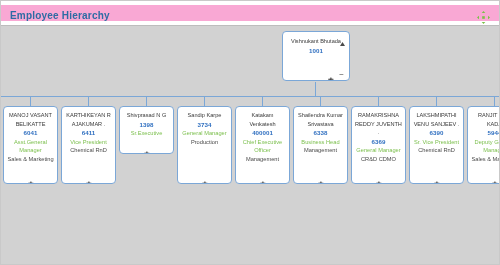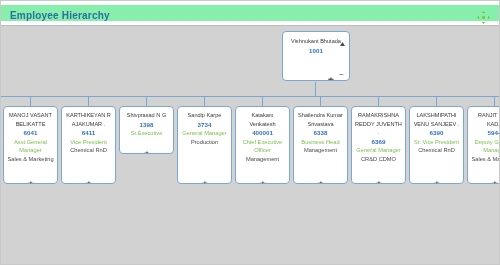--- a/index.html
+++ b/index.html
@@ -13,21 +13,21 @@
     position: relative;
     width: 500px; height: 265px;
     background: #ffffff;
     border: 1px solid #c9c9c9;
     overflow: hidden;
   }
   
   .titlebar {
     position: absolute; left: 0; top: 4px;
     width: 100%; height: 16px;
-    background: #86efac;
+    background: #f9a8d4;
   }
   .title {
     position: absolute; left: 9px; top: 5px;
     font-size: 10px; font-weight: bold;
     color: #2e6ca4;
     letter-spacing: 0.2px;
     white-space: nowrap;
   }
   .expand-icon {
     position: absolute; right: 9px; top: 5px;

